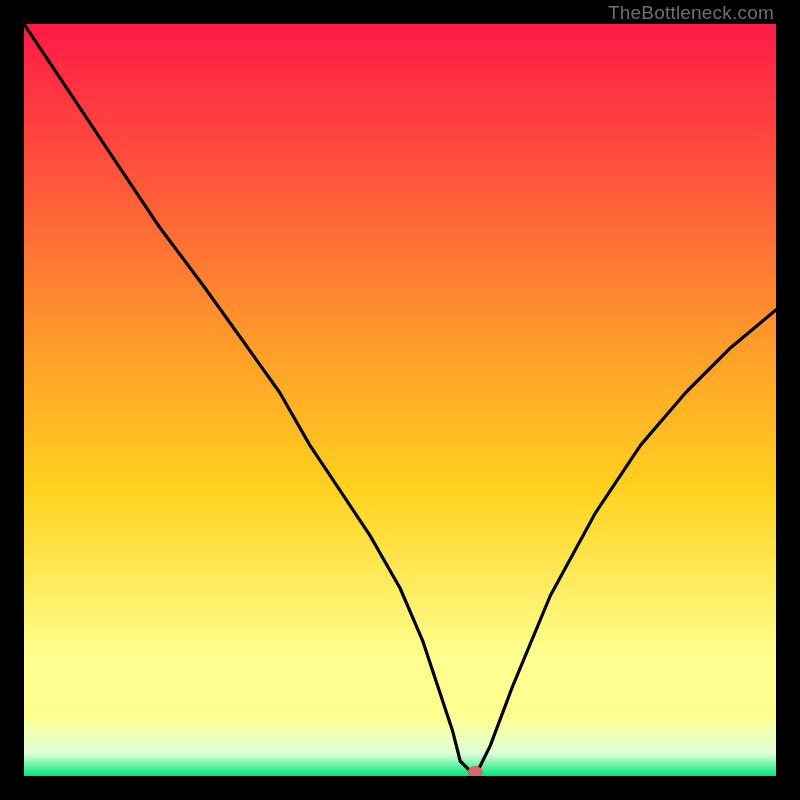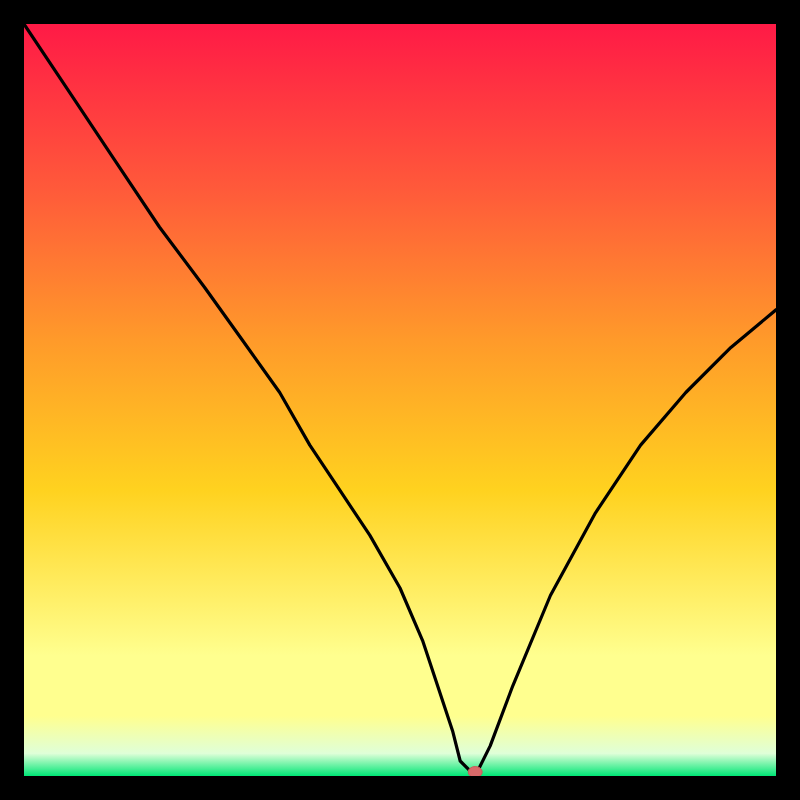--- a/index.html
+++ b/index.html
@@ -38,20 +38,21 @@
   }
   svg {
     display: block;
   }
 </style>
 </head>
 <body>
 
 <div class="frame">
 
+  <div class="watermark">TheBottleneck.com</div>
 
   <div class="plot-area">
     <svg id="chart-svg" width="752" height="752" viewBox="0 0 752 752">
       <defs>
         <linearGradient id="bg-grad" x1="0" y1="0" x2="0" y2="1">
           <stop id="g0" offset="0%" stop-color="#ff1a46"></stop>
           <stop id="g1" offset="22%" stop-color="#ff5a3a"></stop>
           <stop id="g2" offset="42%" stop-color="#ff9a2a"></stop>
           <stop id="g3" offset="62%" stop-color="#ffd21f"></stop>
           <stop id="g4" offset="84%" stop-color="#ffff8f"></stop>

